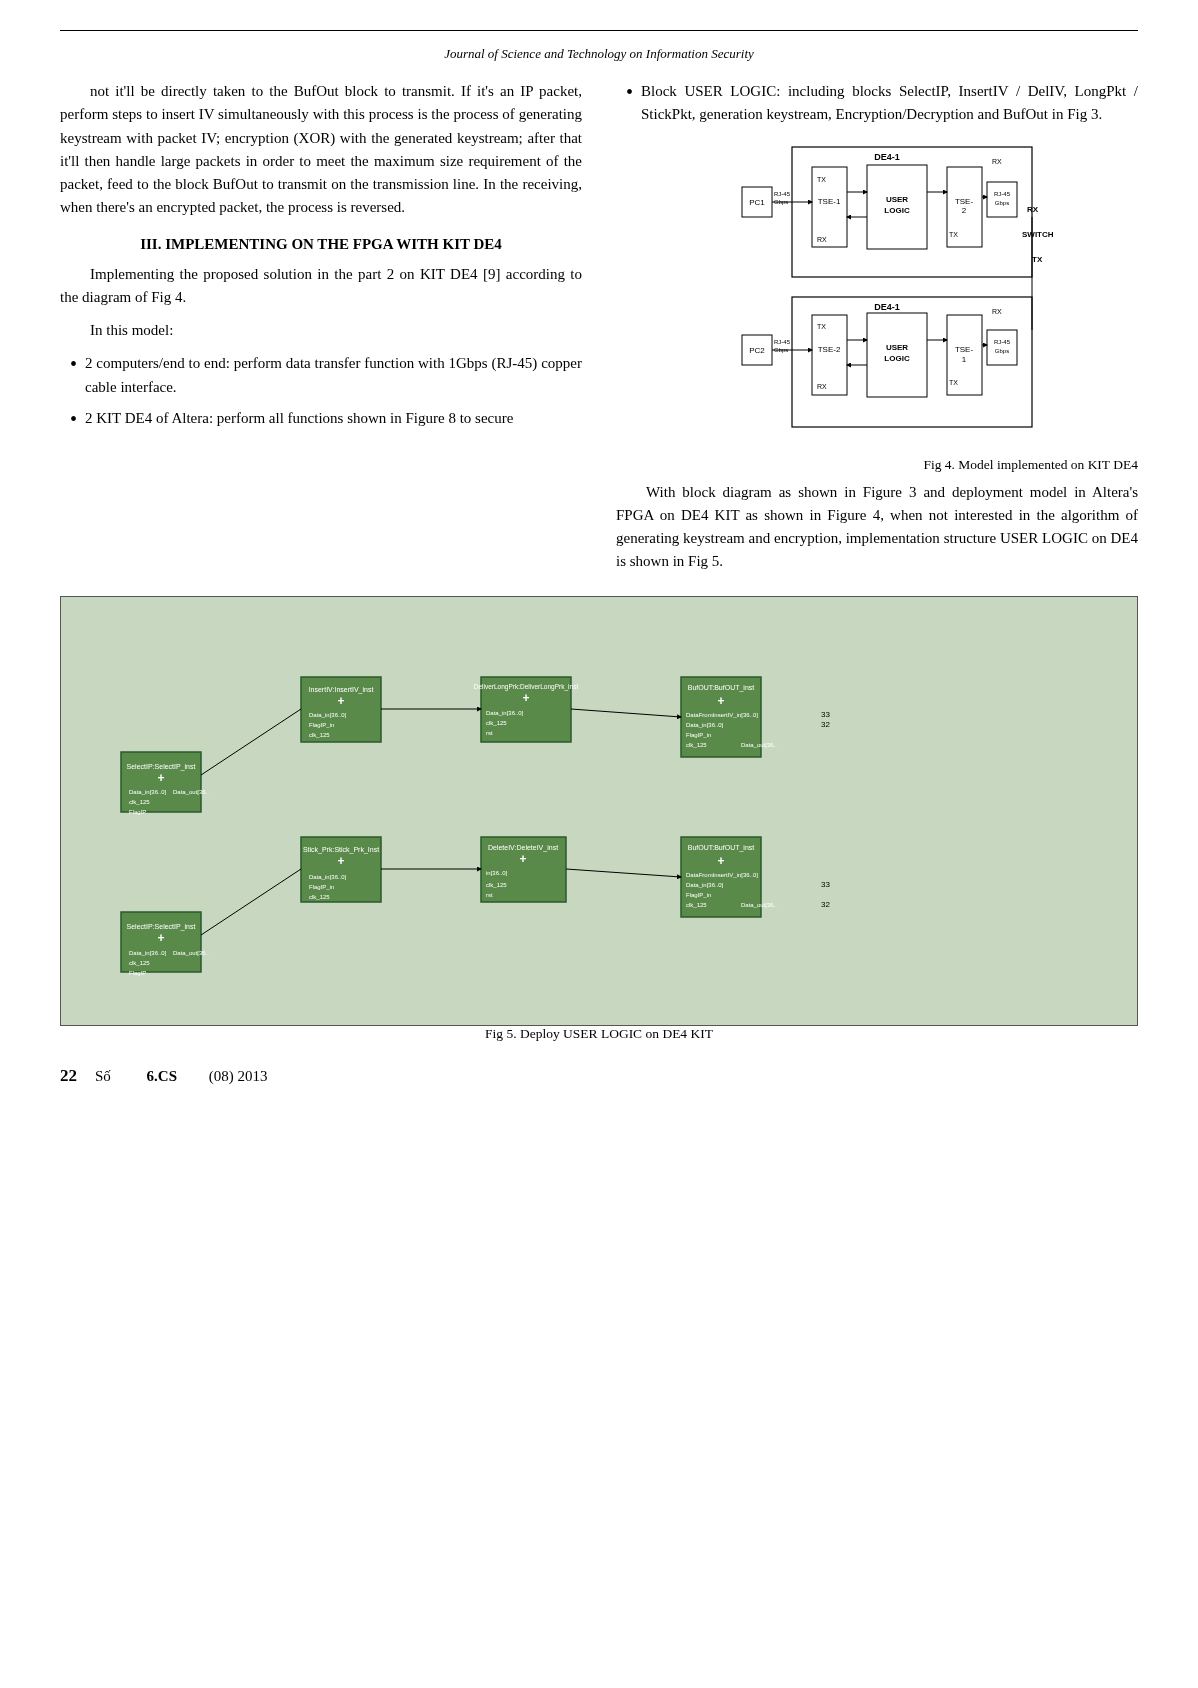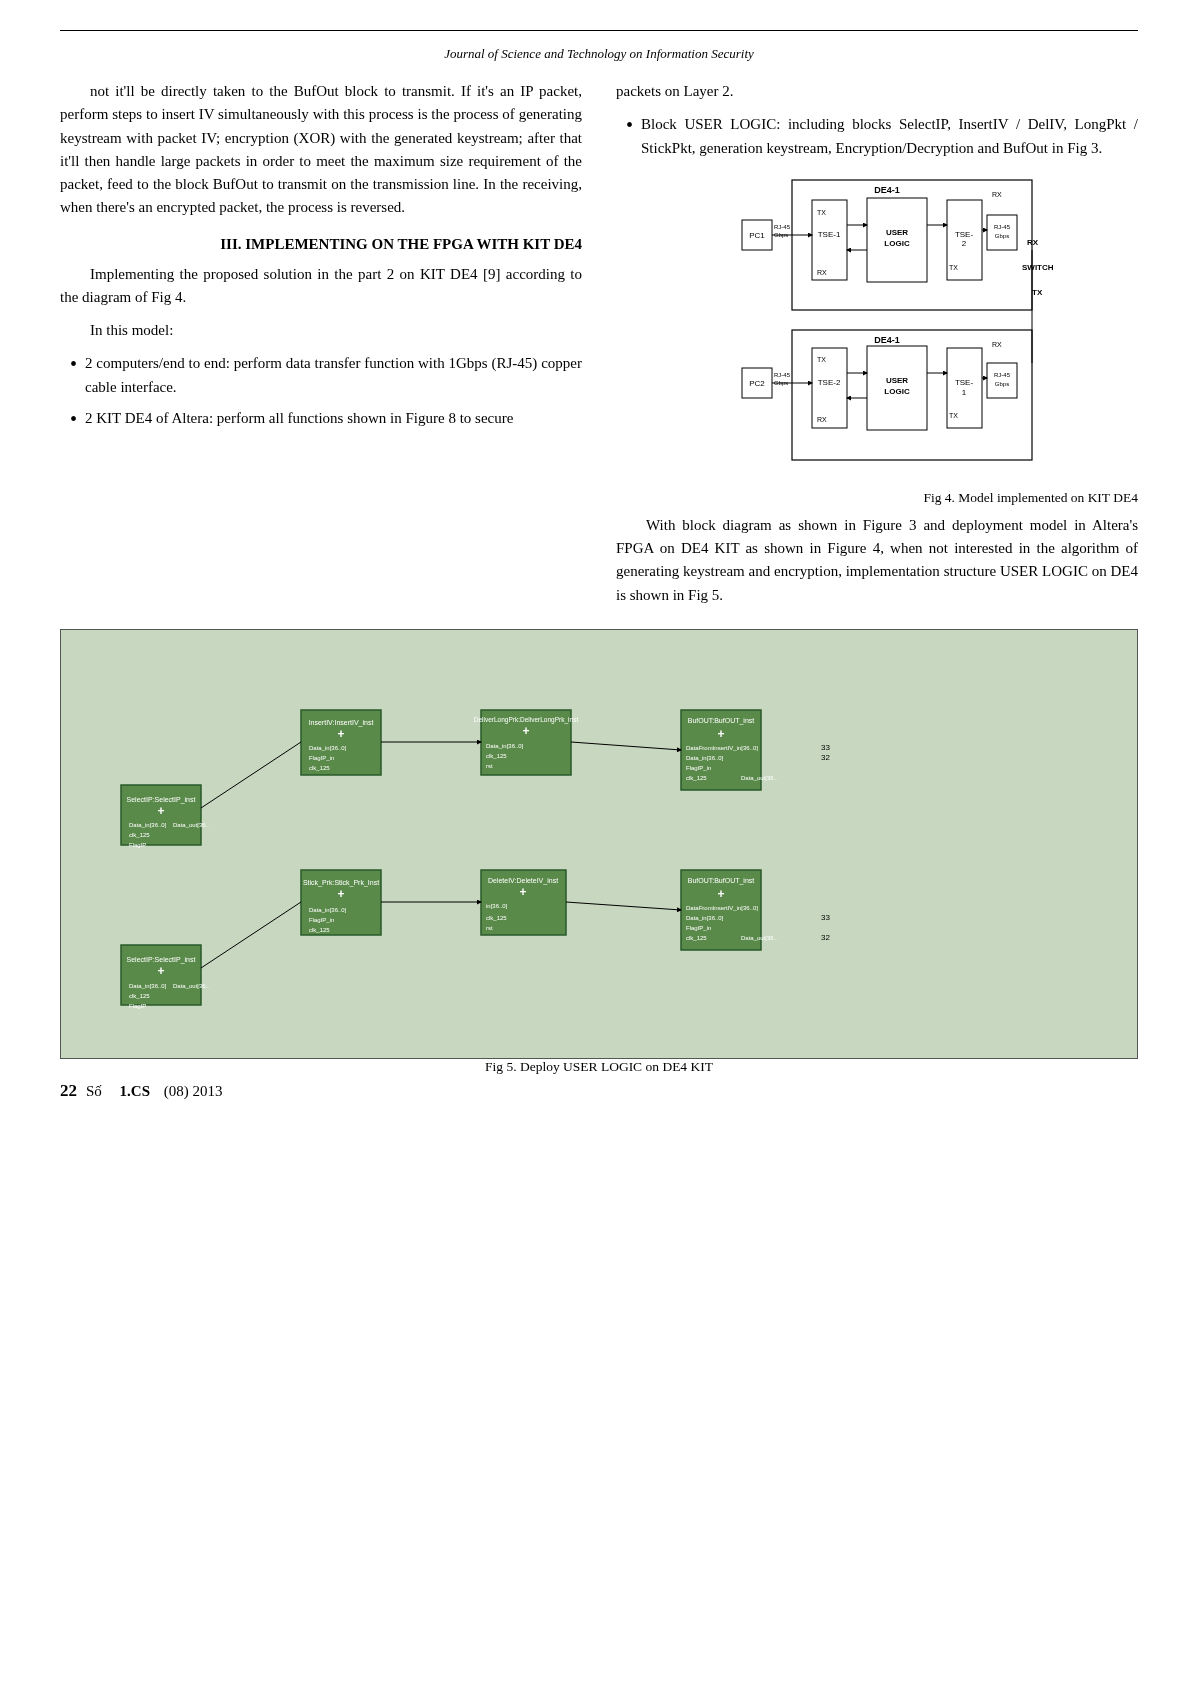--- a/index.html
+++ b/index.html
@@ -30,21 +30,21 @@
     }
     .col-right {
       flex: 1;
     }
     p {
       text-align: justify;
       margin-bottom: 10px;
       line-height: 1.55;
     }
     .section-heading {
-      text-align: right;
+      text-align: center;
       font-weight: bold;
       font-size: 15px;
       margin: 16px 0 10px 0;
     }
     .indent {
       text-indent: 2em;
     }
     ul.bullet-list {
       list-style: none;
       padding-left: 10px;
@@ -83,22 +83,22 @@
     .full-width-fig {
       width: 100%;
       margin: 12px 0 6px 0;
       display: flex;
       flex-direction: column;
       align-items: center;
     }
     .footer-line {
       display: flex;
       align-items: baseline;
-      gap: 5px;
-      margin-top: 6px;
+      gap: 14px;
+      margin-top: 24px;
       font-size: 15px;
     }
     .footer-num {
       font-weight: bold;
       font-size: 17px;
       margin-right: 4px;
     }
     .footer-so {
       font-size: 15px;
       margin-right: 4px;
@@ -133,21 +133,20 @@
         <span>2 computers/end to end: perform data transfer function with 1Gbps (RJ-45) copper cable interface.</span>
       </li>
       <li>
         <span class="bullet">•</span>
         <span>2 KIT DE4 of Altera: perform all functions shown in Figure 8 to secure</span>
       </li>
     </ul>
   </div>
 
   <div class="col-right">
-    <p>packets on Layer 2.</p>
 
     <ul class="bullet-list">
       <li>
         <span class="bullet">•</span>
         <span>Block USER LOGIC: including blocks SelectIP, InsertIV / DelIV, LongPkt / StickPkt, generation keystream, Encryption/Decryption and BufOut in Fig 3.</span>
       </li>
     </ul>
 
     <div class="fig-container">
       <div class="diagram-area">
@@ -336,15 +335,15 @@
         </marker>
       </defs>
     </svg>
   </div>
   <div class="fig-caption">Fig 5. Deploy USER LOGIC on DE4 KIT</div>
 </div>
 
 <div class="footer-line">
   <span class="footer-num">22</span>
   <span class="footer-so">Số</span>&nbsp;
-  <span class="footer-cs">1.CS</span>&nbsp;
+  <span class="footer-cs">6.CS</span>&nbsp;
   <span class="footer-year">(08) 2013</span>
 </div>
 
 </body></html>

